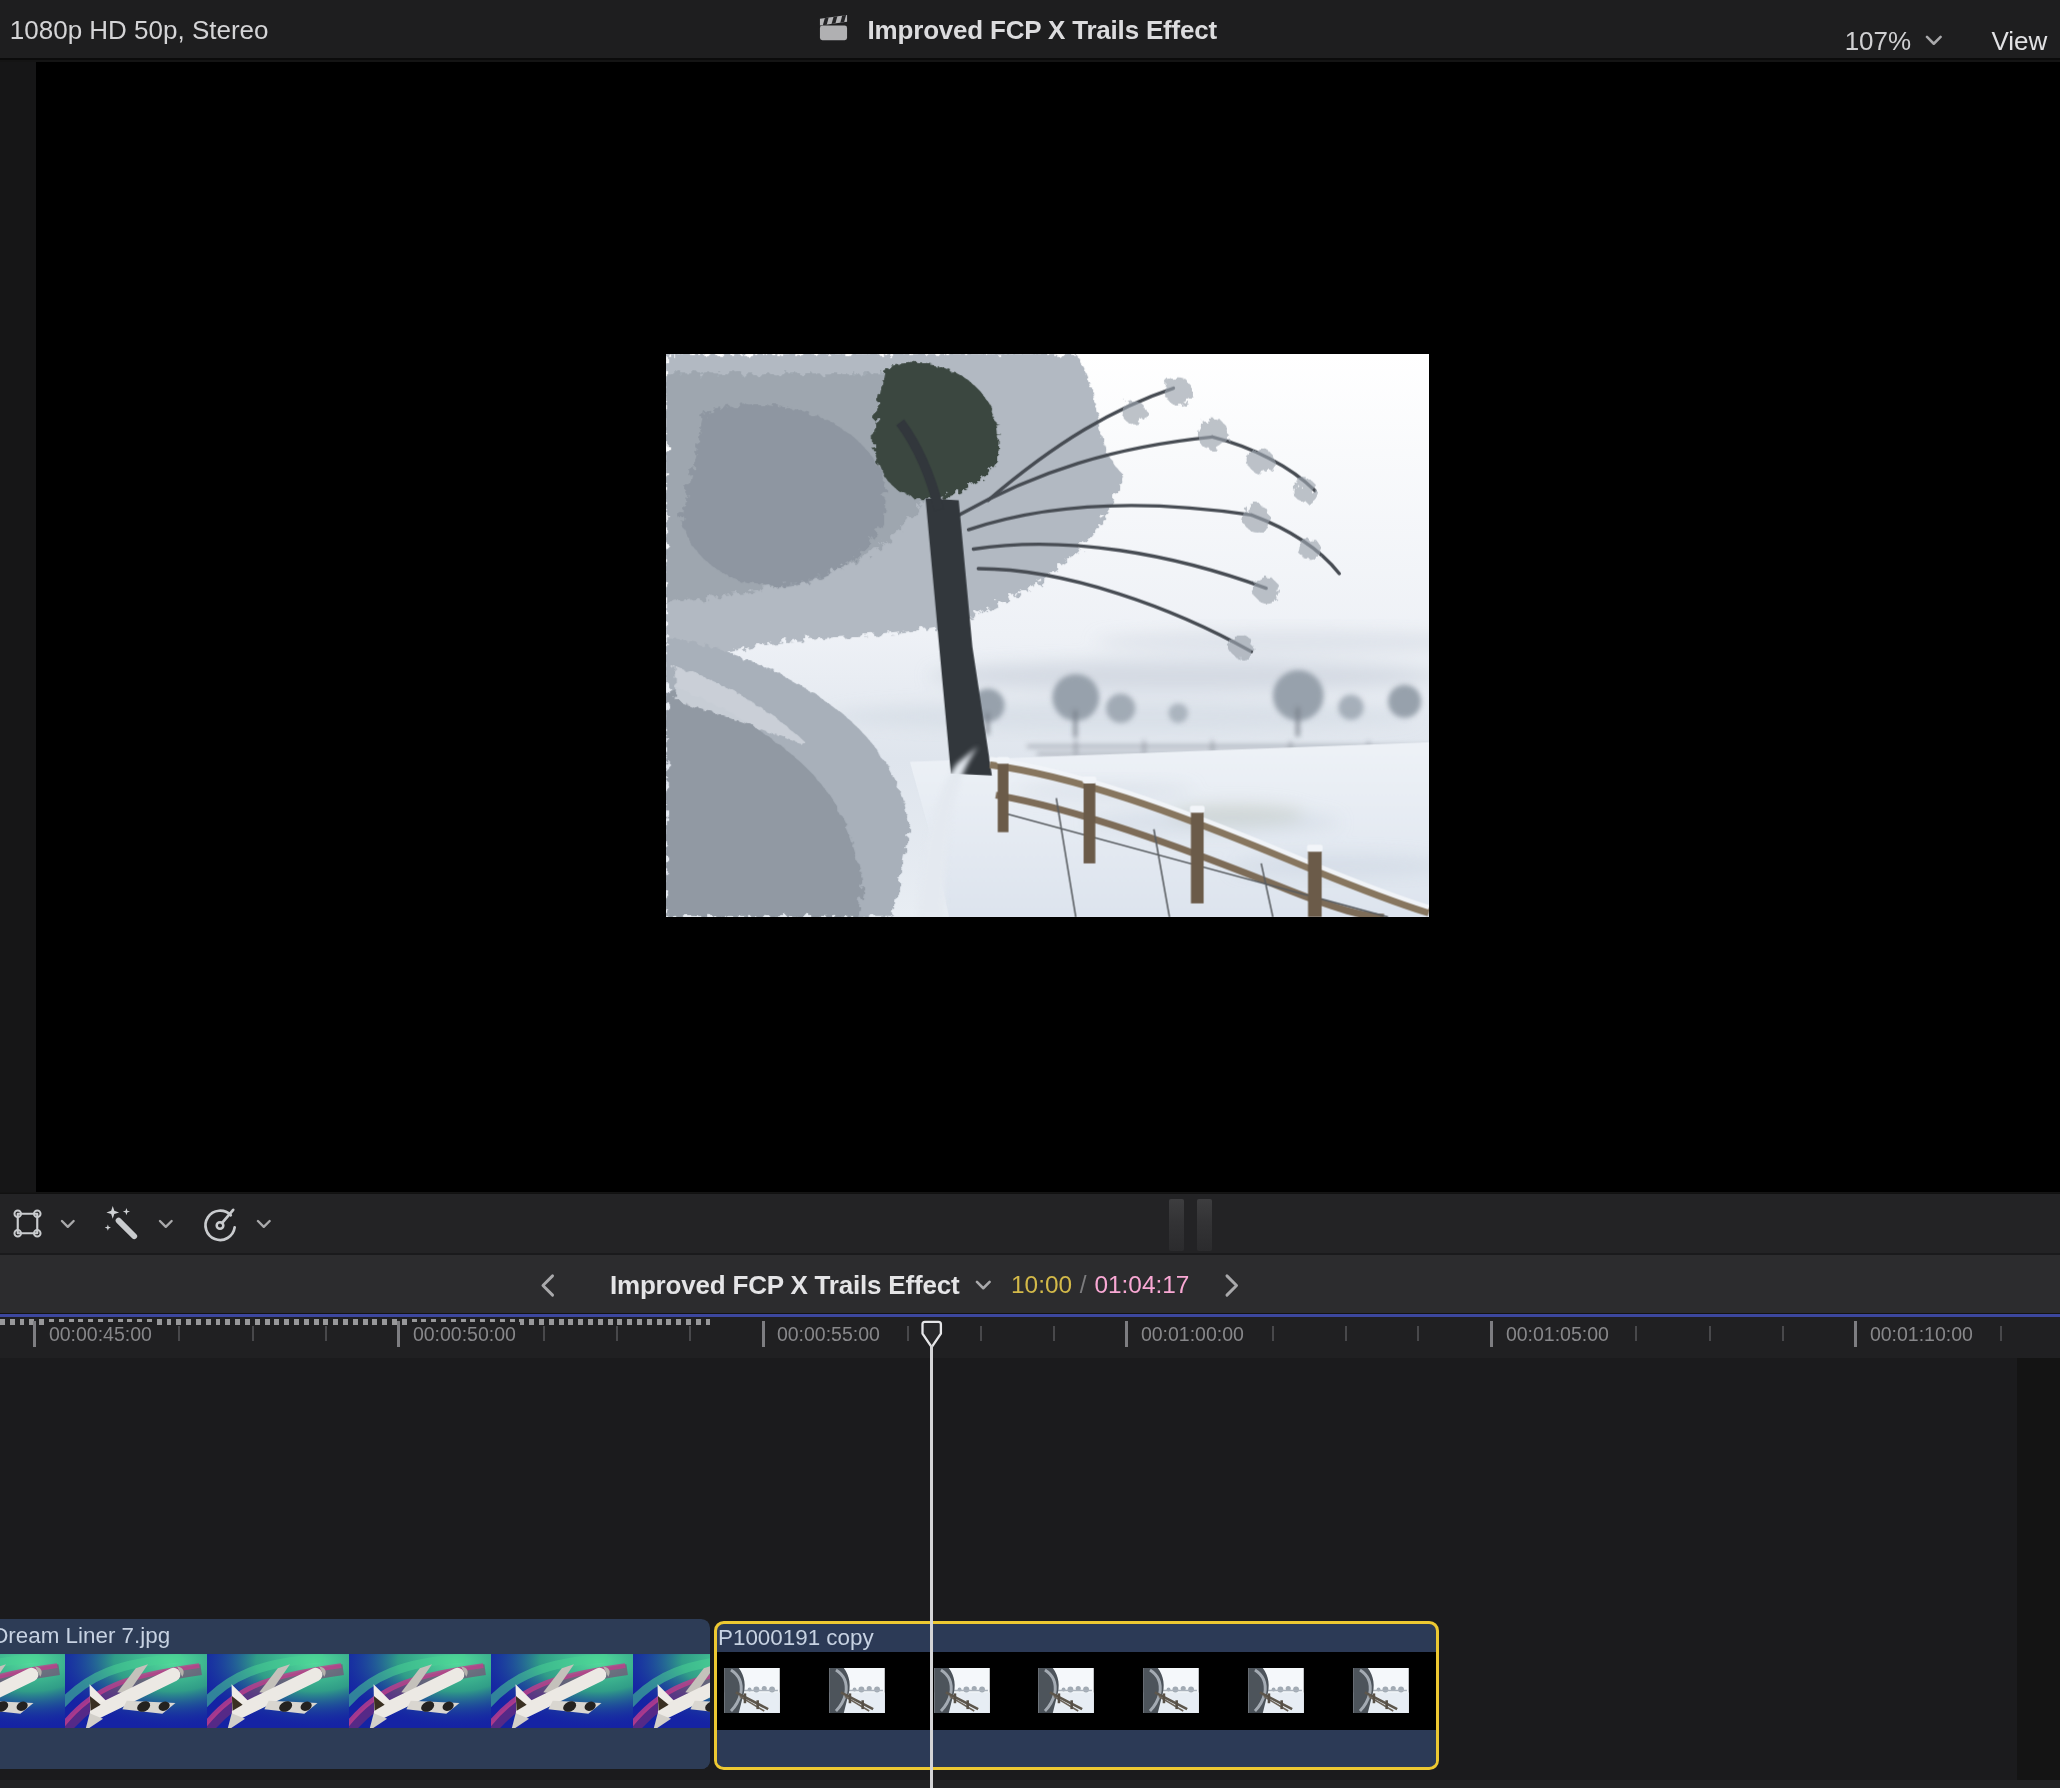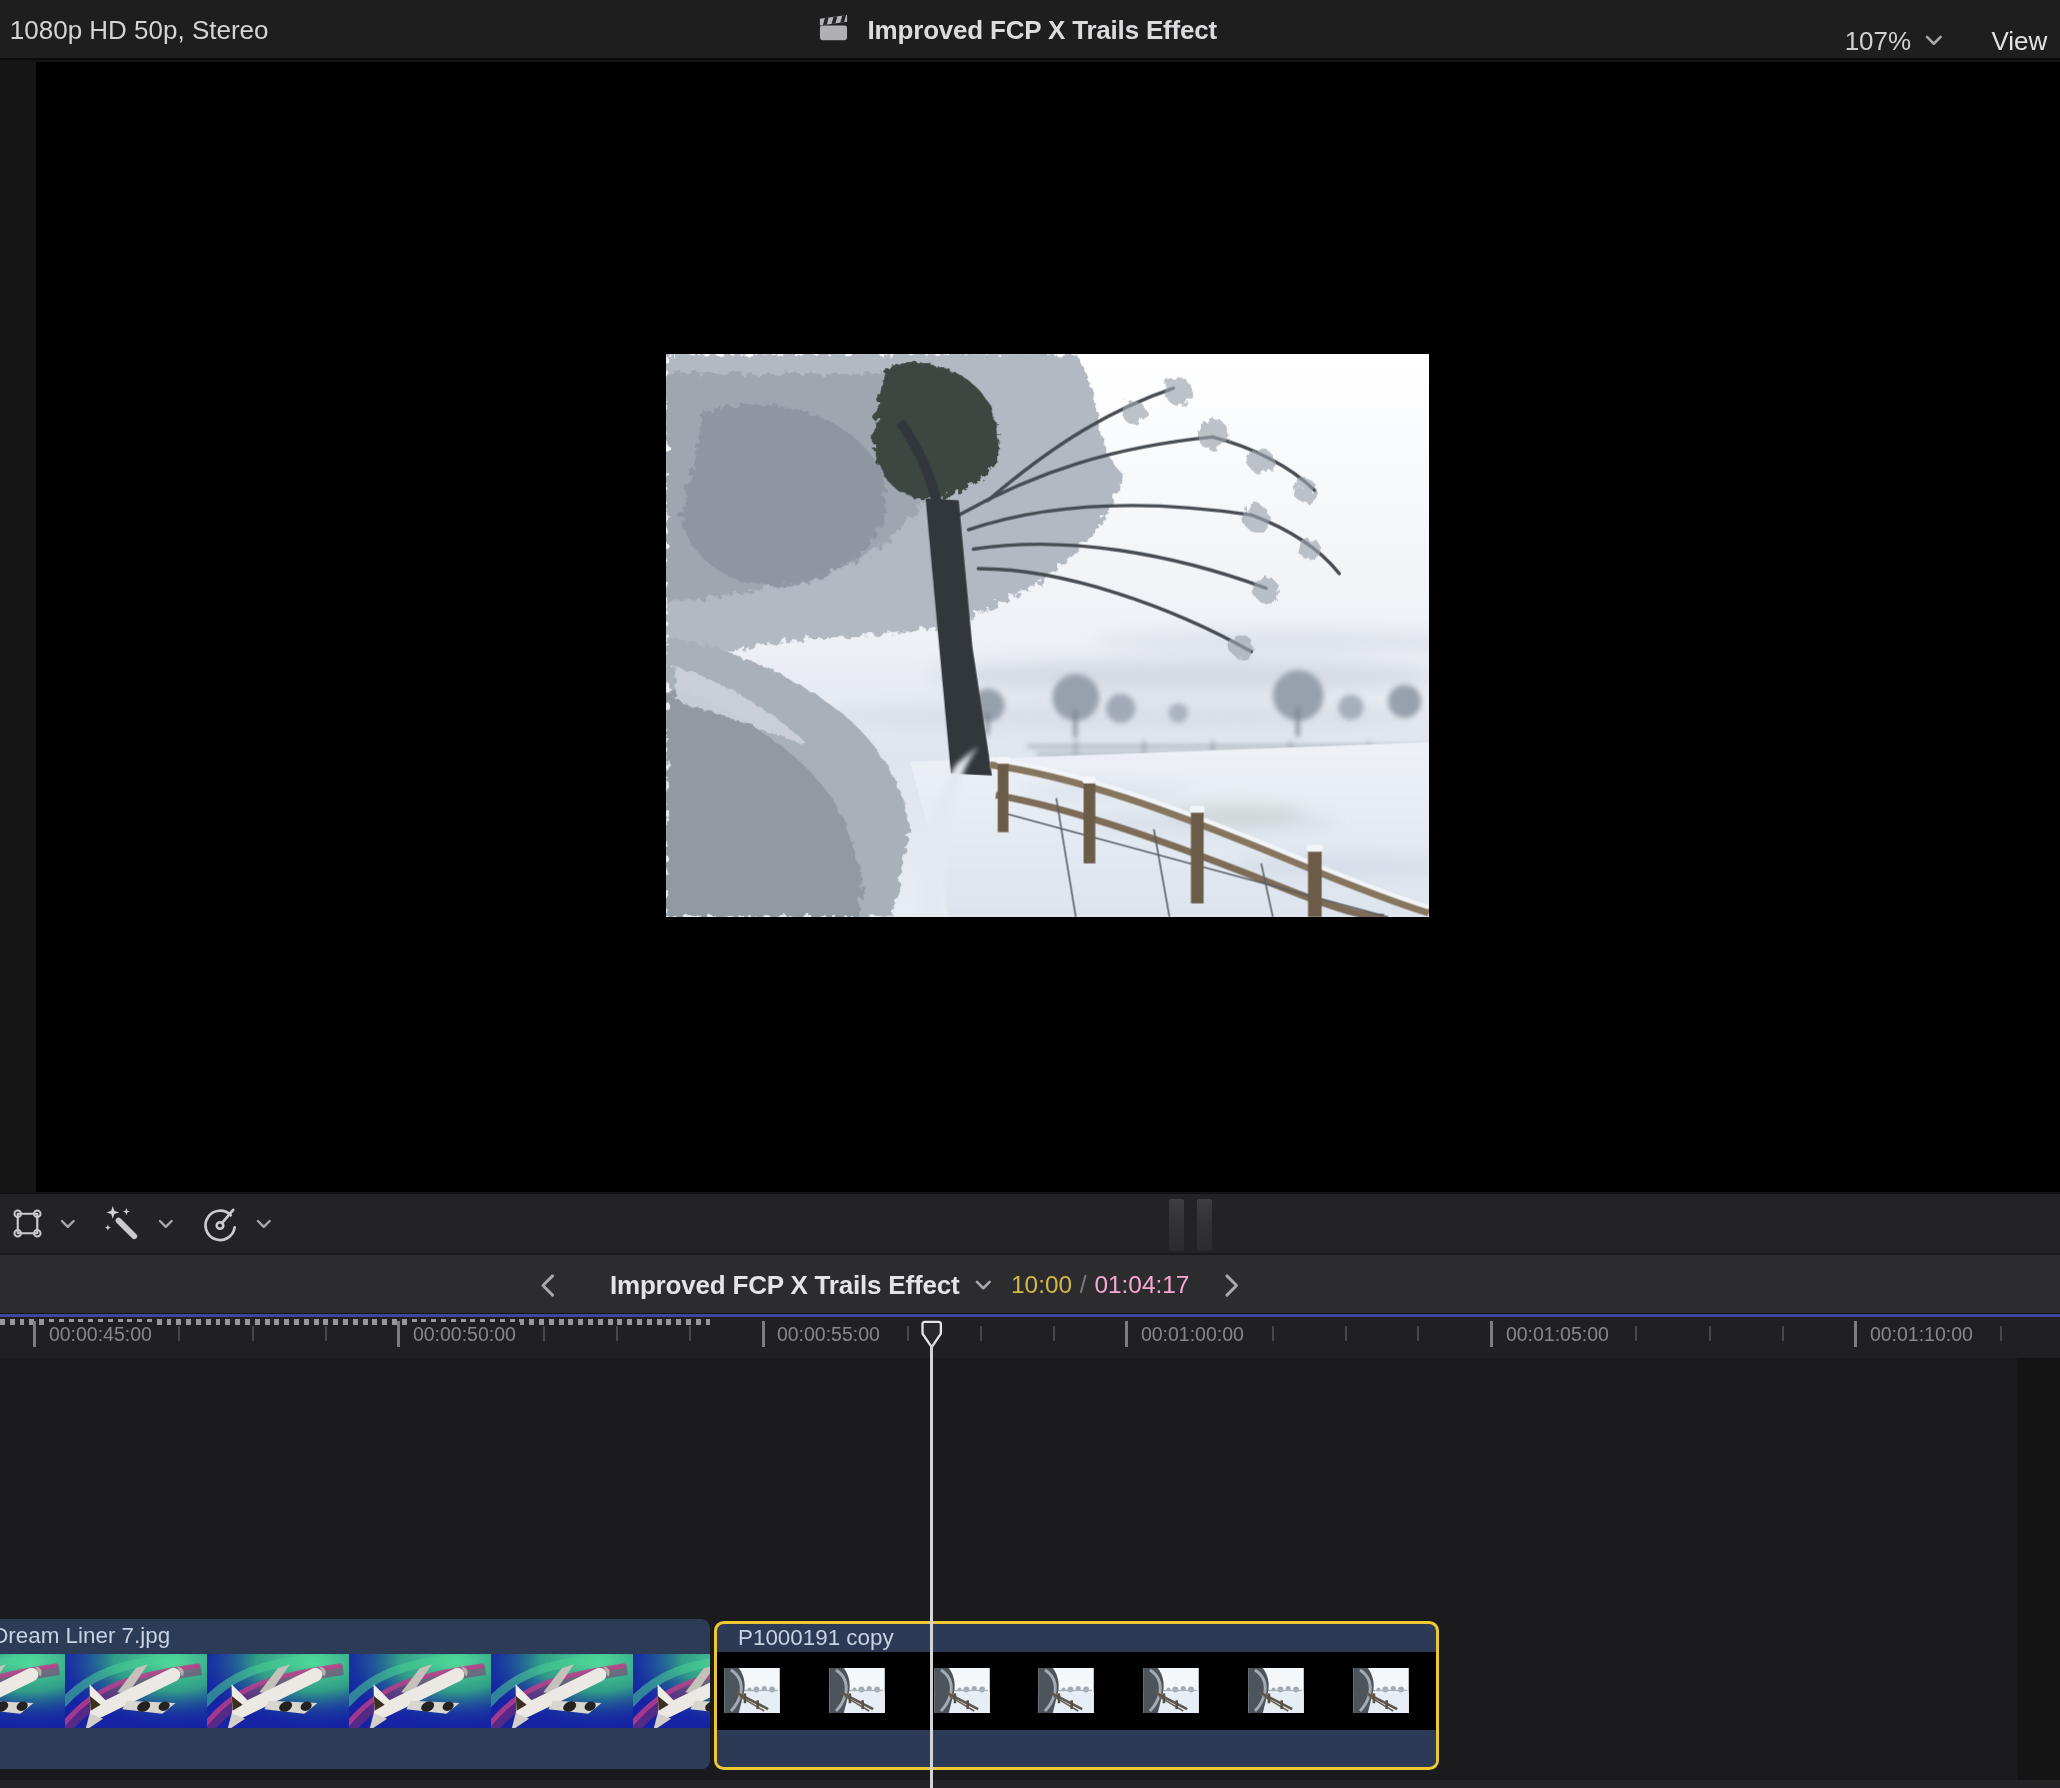--- a/index.html
+++ b/index.html
@@ -54,21 +54,21 @@
   .tick-label { position:absolute; top:4.9px; height:25px; line-height:25px; font-size:19.5px; color:#87878a;
                 background:#202022; padding:0 3.9px; white-space:nowrap; }
   .playhead-handle { position:absolute; left:920px; top:2.9px; width:23.4px; height:30px; }
 
   
   .tl-body { position:absolute; left:0; top:1358px; width:2017px; height:431px; background:#1b1b1d; }
   .bottom-strip { position:absolute; left:0; top:422px; width:2061px; height:8.8px; background:#242426; }
 
   .clip { position:absolute; top:261px; height:150px; }
   .clip1 { left:-7.8px; width:718px; background:#2d3c56; border-radius:0 8.8px 8.8px 0; overflow:hidden; }
-  .clip-name { height:35px; line-height:33px; font-size:22.4px; color:#c7d2e2; padding-left:21px; white-space:nowrap; overflow:hidden; }
+  .clip-name { height:35px; line-height:33px; font-size:22.4px; color:#c7d2e2; padding-left:1px; white-space:nowrap; overflow:hidden; }
   .clip1 .clip-name { padding-left:0; }
   .filmstrip { position:relative; height:74px; overflow:hidden; }
   .strip-inner { position:absolute; left:-69px; top:0; display:flex; }
   .strip-inner svg { display:block; flex:0 0 142px; }
   .clip-footer { height:41px; background:#2d3c56; }
 
   .clip2 { left:714px; top:263px; width:725px; height:149px; border:3.9px solid #edc832; border-radius:9.8px;
            background:#2c3a56; overflow:hidden; }
   .clip2 .clip-name { height:28px; line-height:27px; }
   .clip2 .filmstrip { height:78px; background:#000; }

